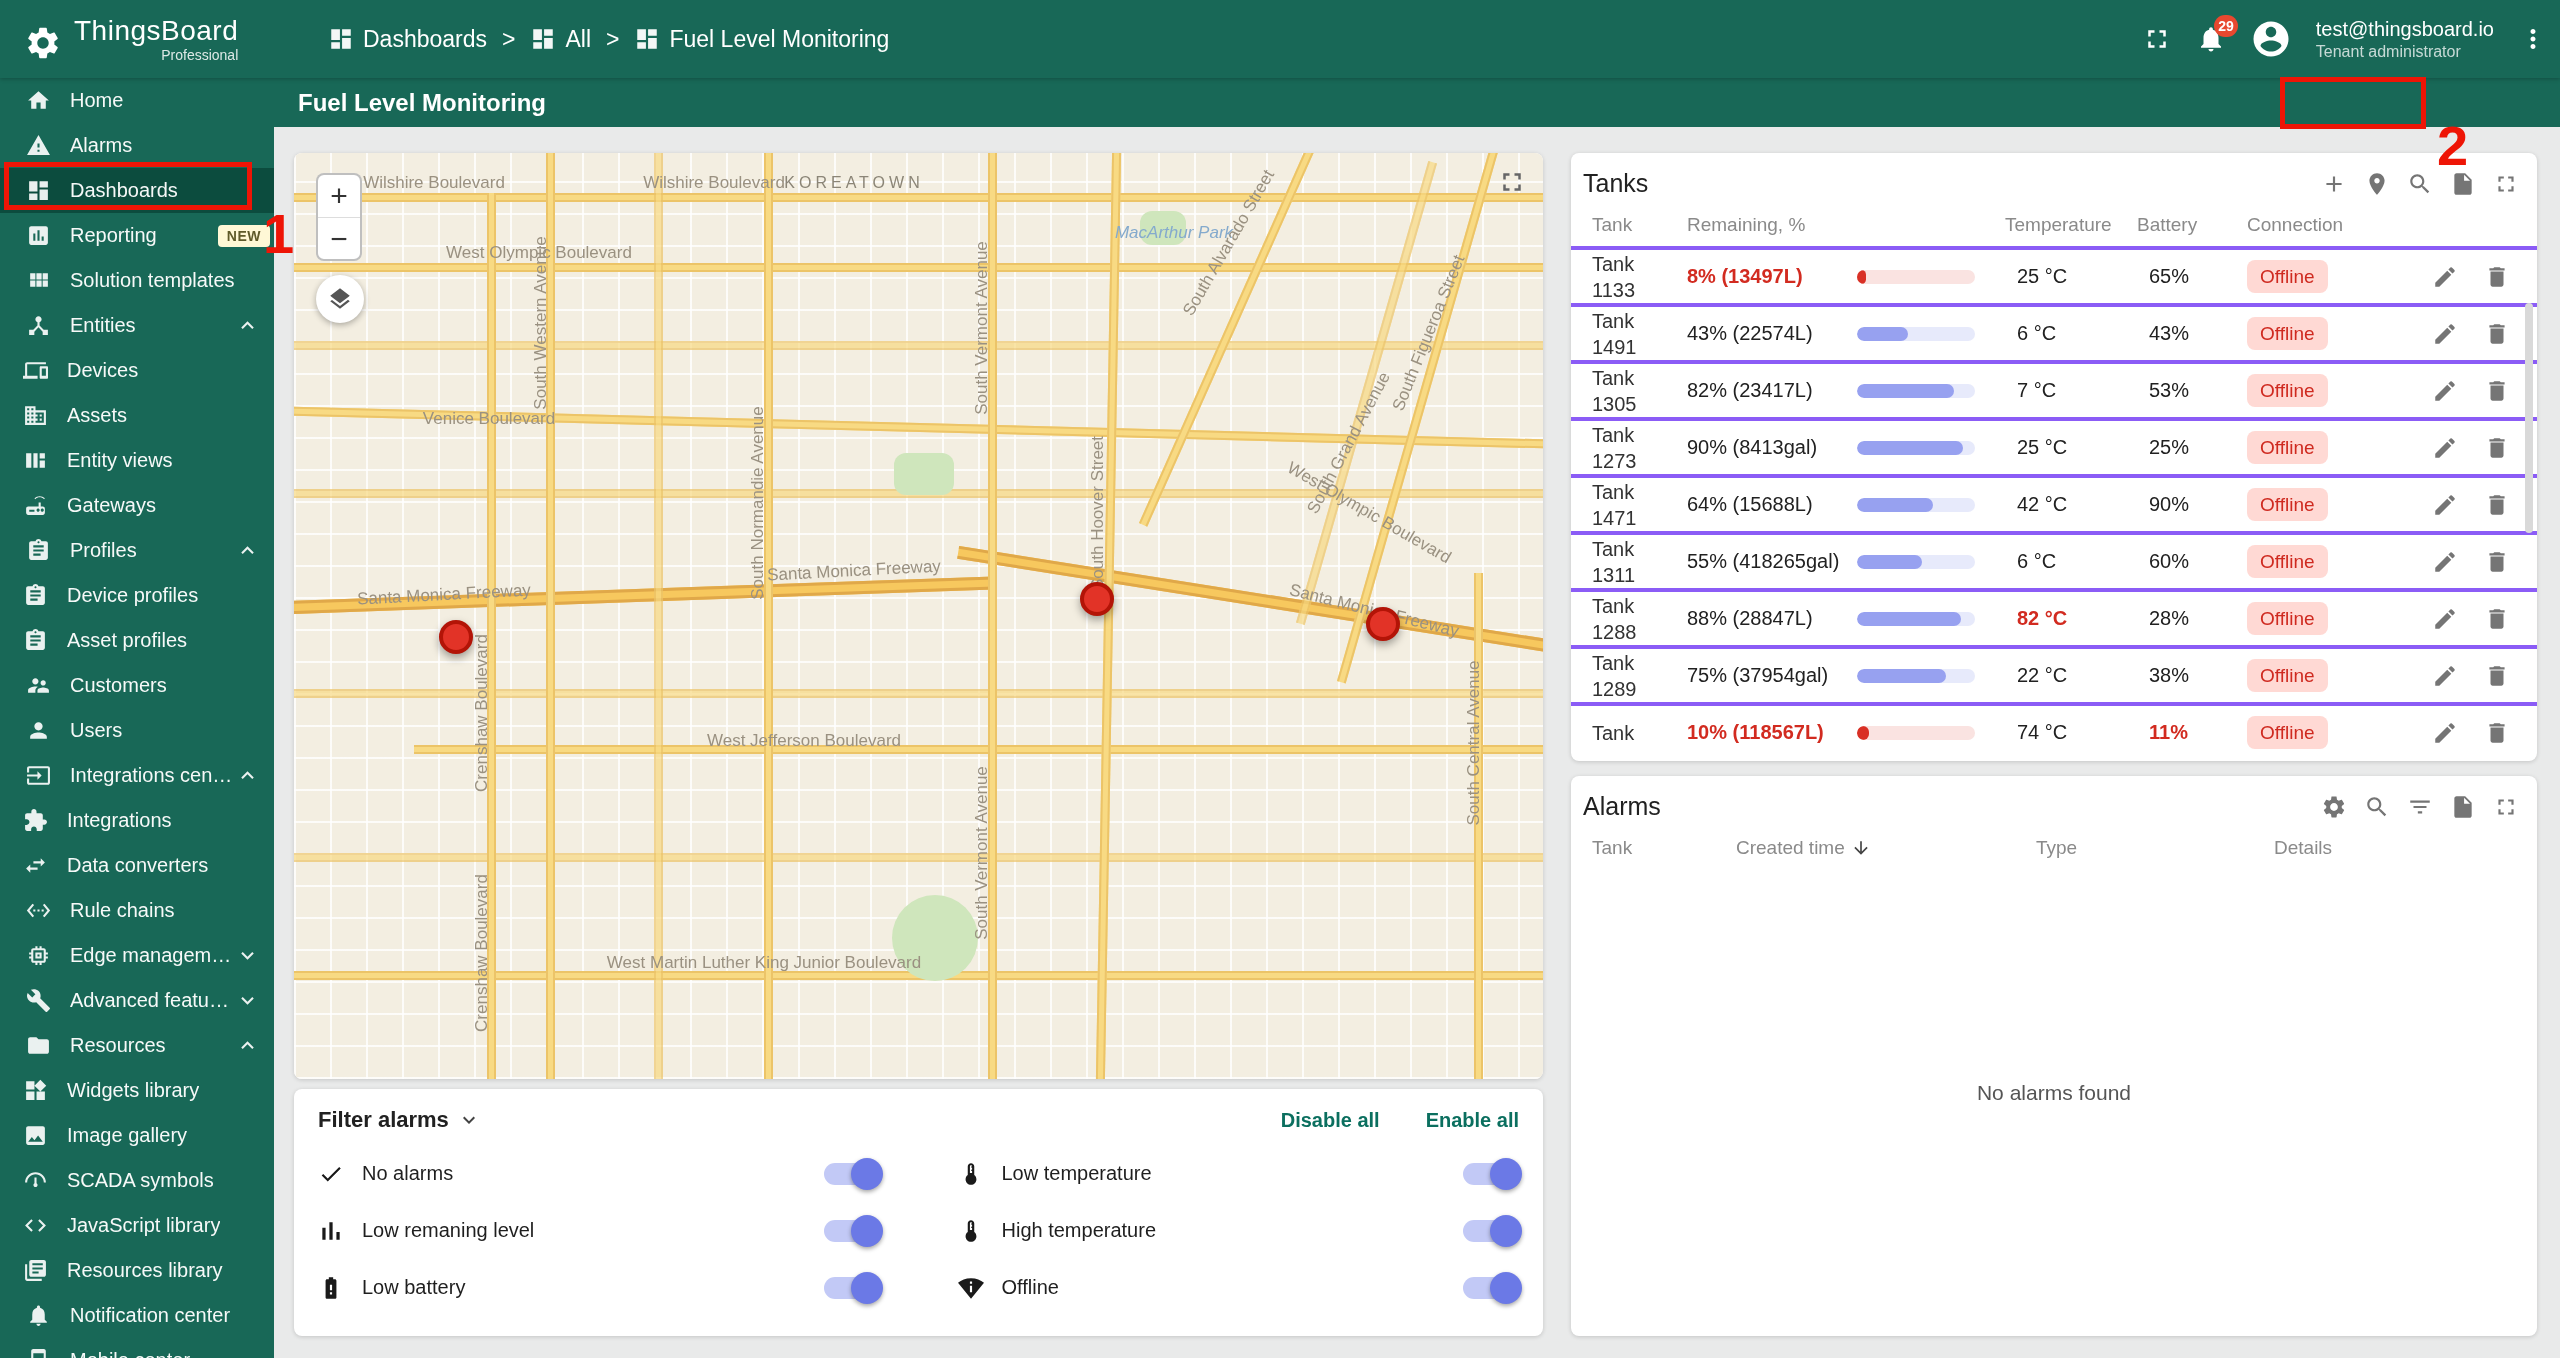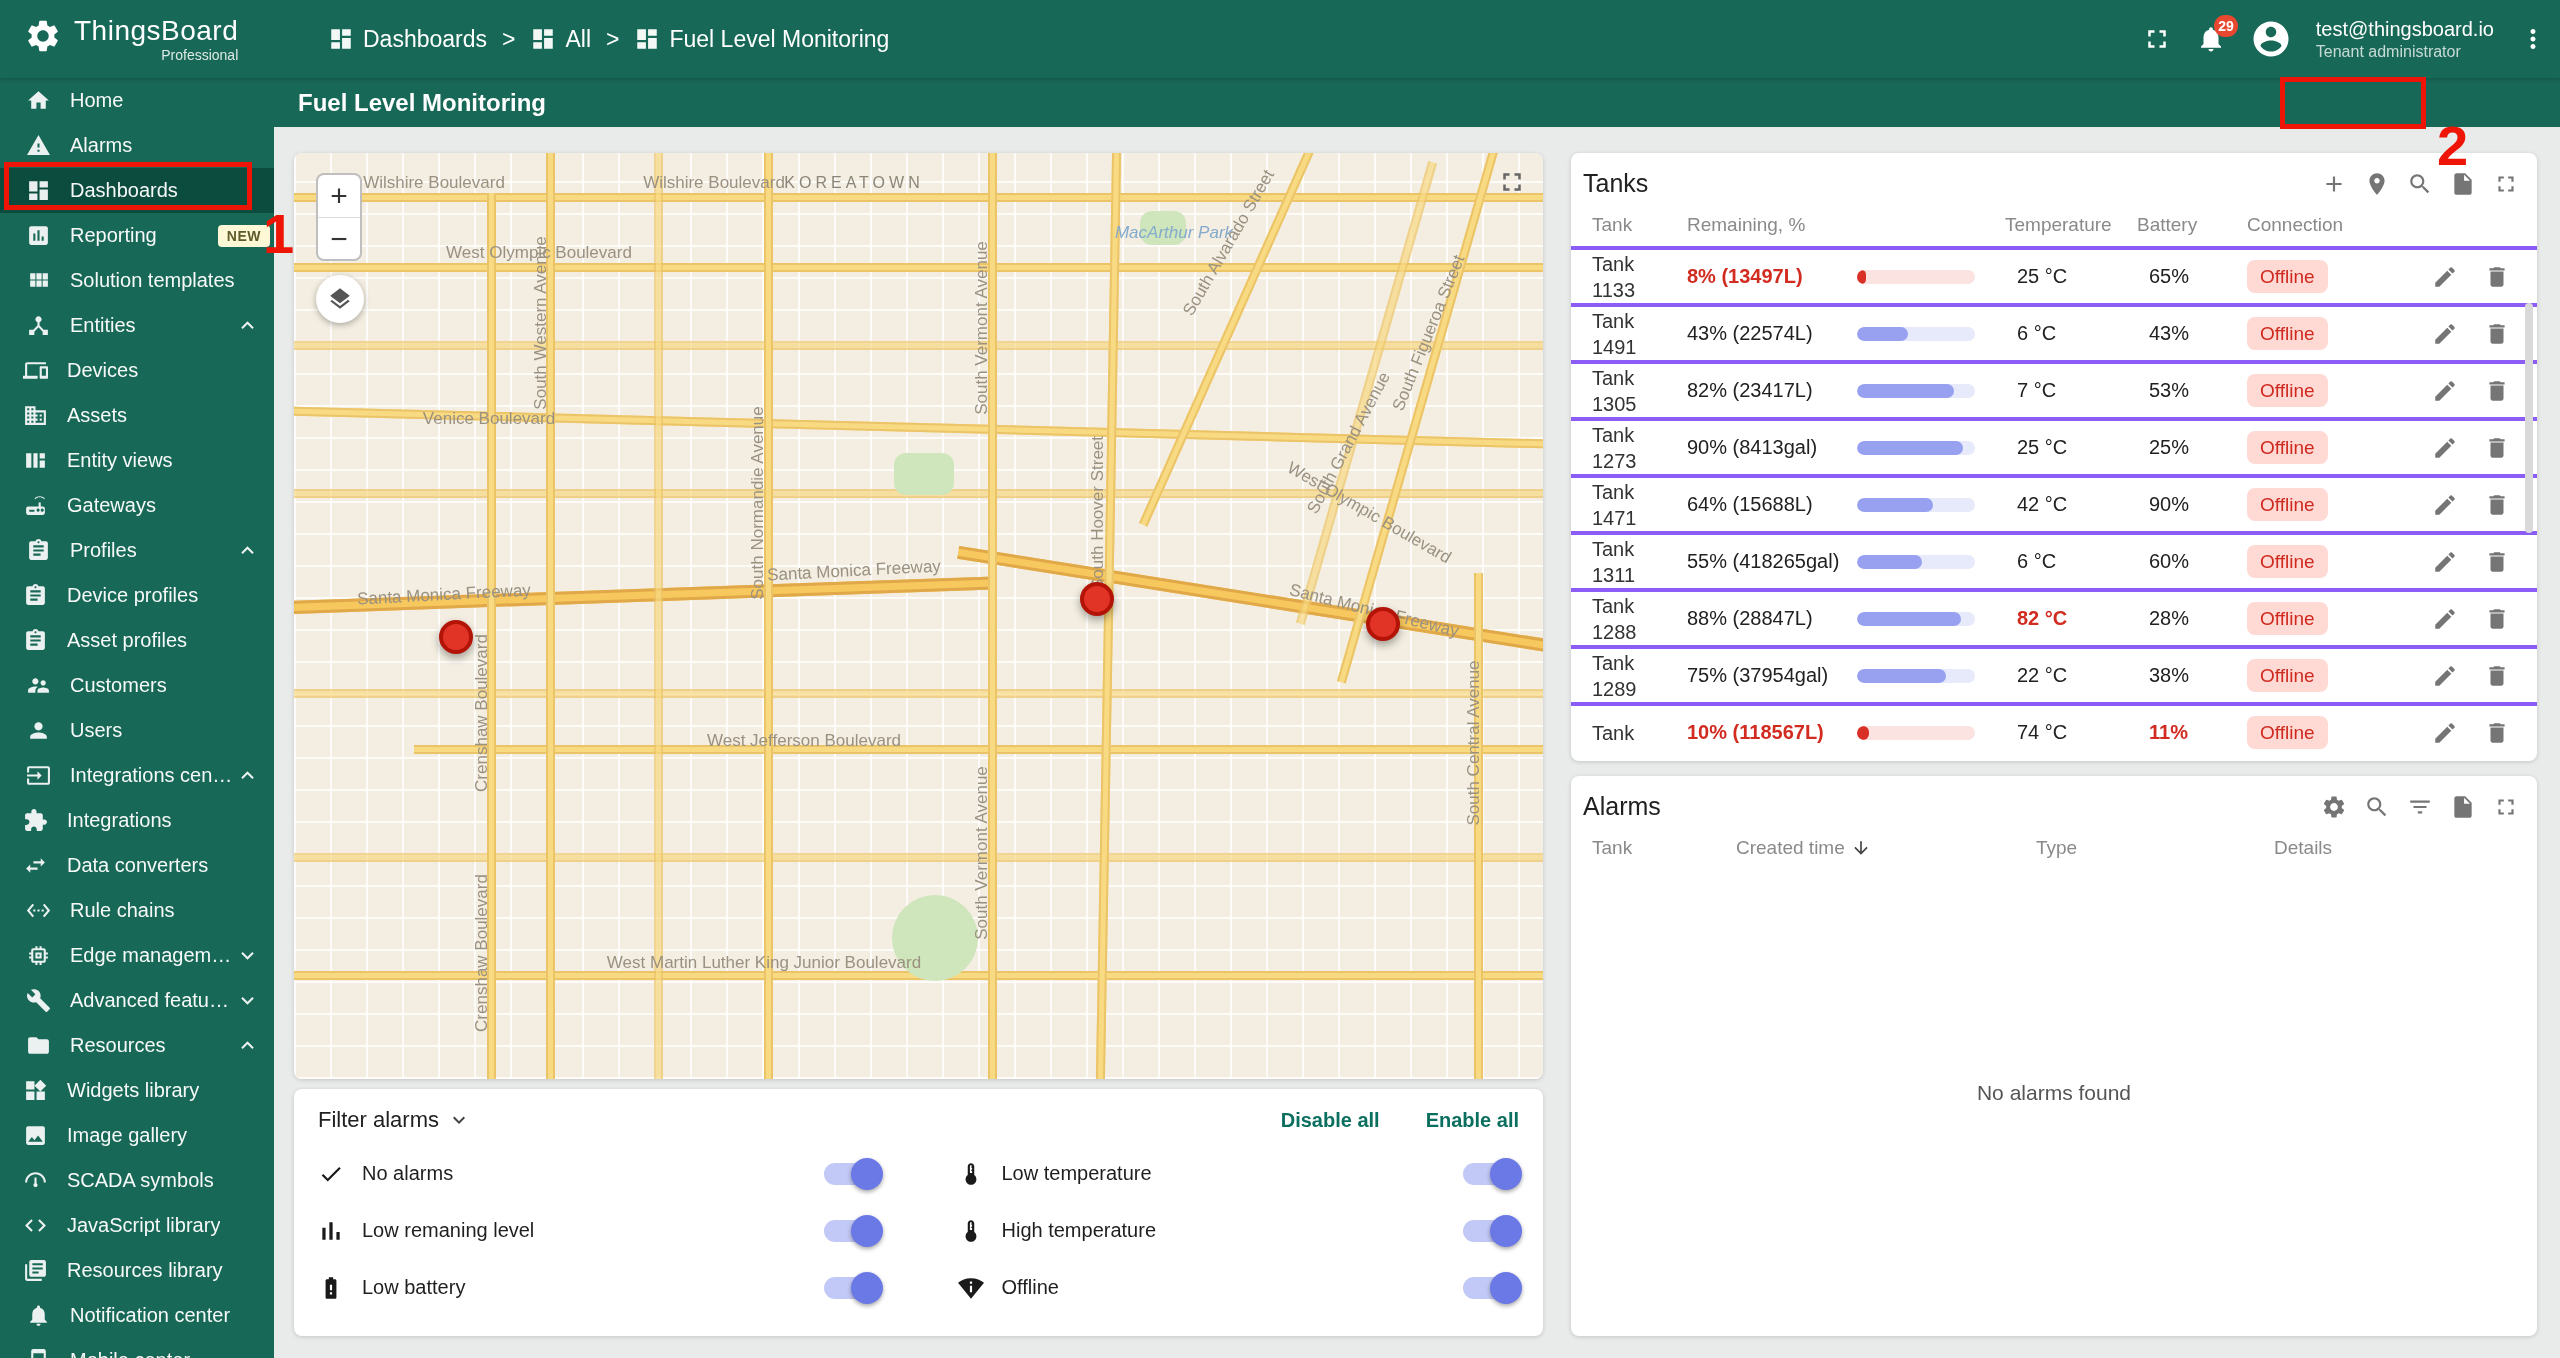--- a/index.html
+++ b/index.html
@@ -4,21 +4,21 @@
 <style>
   *{margin:0;padding:0;box-sizing:border-box}
   html,body{background:#cfd2d2}
   .screen{position:relative;width:2560px;height:1358px;background:#e9eaea;overflow:hidden;
           font-family:"Liberation Sans","DejaVu Sans",sans-serif;color:#212121}
   .ic{fill:currentColor;flex:none}
 
   
   .topbar{position:absolute;left:0;top:0;width:100%;height:78px;background:#186857;display:flex;
           align-items:center;color:#fff;z-index:10;box-shadow:0 1px 4px rgba(0,0,0,.25)}
-  .logo{width:274px;display:flex;align-items:flex-start;gap:12px;padding-left:24px}
+  .logo{width:274px;display:flex;align-items:flex-end;gap:12px;padding-left:24px}
   .logo .ic{width:38px;height:38px}
   .logo-text{display:flex;flex-direction:column;line-height:1}
   .logo-title{font-size:28px;font-weight:500;letter-spacing:.5px}
   .logo-sub{font-size:14px;opacity:.85;align-self:flex-end;margin-top:3px}
   .breadcrumb{display:flex;align-items:center;gap:12px;margin-left:54px;font-size:23px}
   .bc-item{display:flex;align-items:center;gap:9px}
   .bc-item .ic{width:26px;height:26px;opacity:.95}
   .bc-sep{font-size:23px;margin:0 3px}
   .topbar-right{margin-left:auto;display:flex;align-items:center;gap:24px;padding-right:12px}
   .tb-iconbtn{position:relative;color:#fff;display:flex}
@@ -86,21 +86,21 @@
 
   
   .ahead{display:grid;grid-template-columns:144px 300px 238px 1fr;padding:0 21px;height:42px;
          align-items:center;color:#8a8a8a;font-size:19px}
   .acol{display:flex;align-items:center;gap:6px}
   .acol .ic{width:20px;height:20px;color:#444}
   .empty{text-align:center;margin-top:212px;font-size:21px;color:#555;font-weight:500}
 
   
   .filter-head{display:flex;align-items:center;padding:18px 24px 8px 24px}
-  .filter-title{font-size:22px;font-weight:400;display:flex;gap:8px;align-items:center;color:#212121}
+  .filter-title{font-size:22px;font-weight:700;display:flex;gap:8px;align-items:center;color:#212121}
   .filter-title .ic{width:24px;height:24px;color:#444}
   .filter-actions{margin-left:auto;display:flex;gap:46px}
   .flink{color:#0b6f5f;font-size:20px;font-weight:700}
   .filter-grid{display:grid;grid-template-columns:1fr 1fr;column-gap:78px;padding:4px 24px 0 24px}
   .f-item{display:flex;align-items:center;height:57px}
   .f-item .f-ic{width:26px;height:26px;color:#1a1a1a}
   .f-label{margin-left:18px;font-size:20px;color:#1f1f1f}
   .toggle{margin-left:auto;width:56px;height:22px;border-radius:11px;background:#c2c9f6;position:relative}
   .toggle>i{position:absolute;right:-3px;top:-5px;width:32px;height:32px;border-radius:50%;
             background:#6b79e6;box-shadow:0 2px 4px rgba(0,0,0,.35)}

